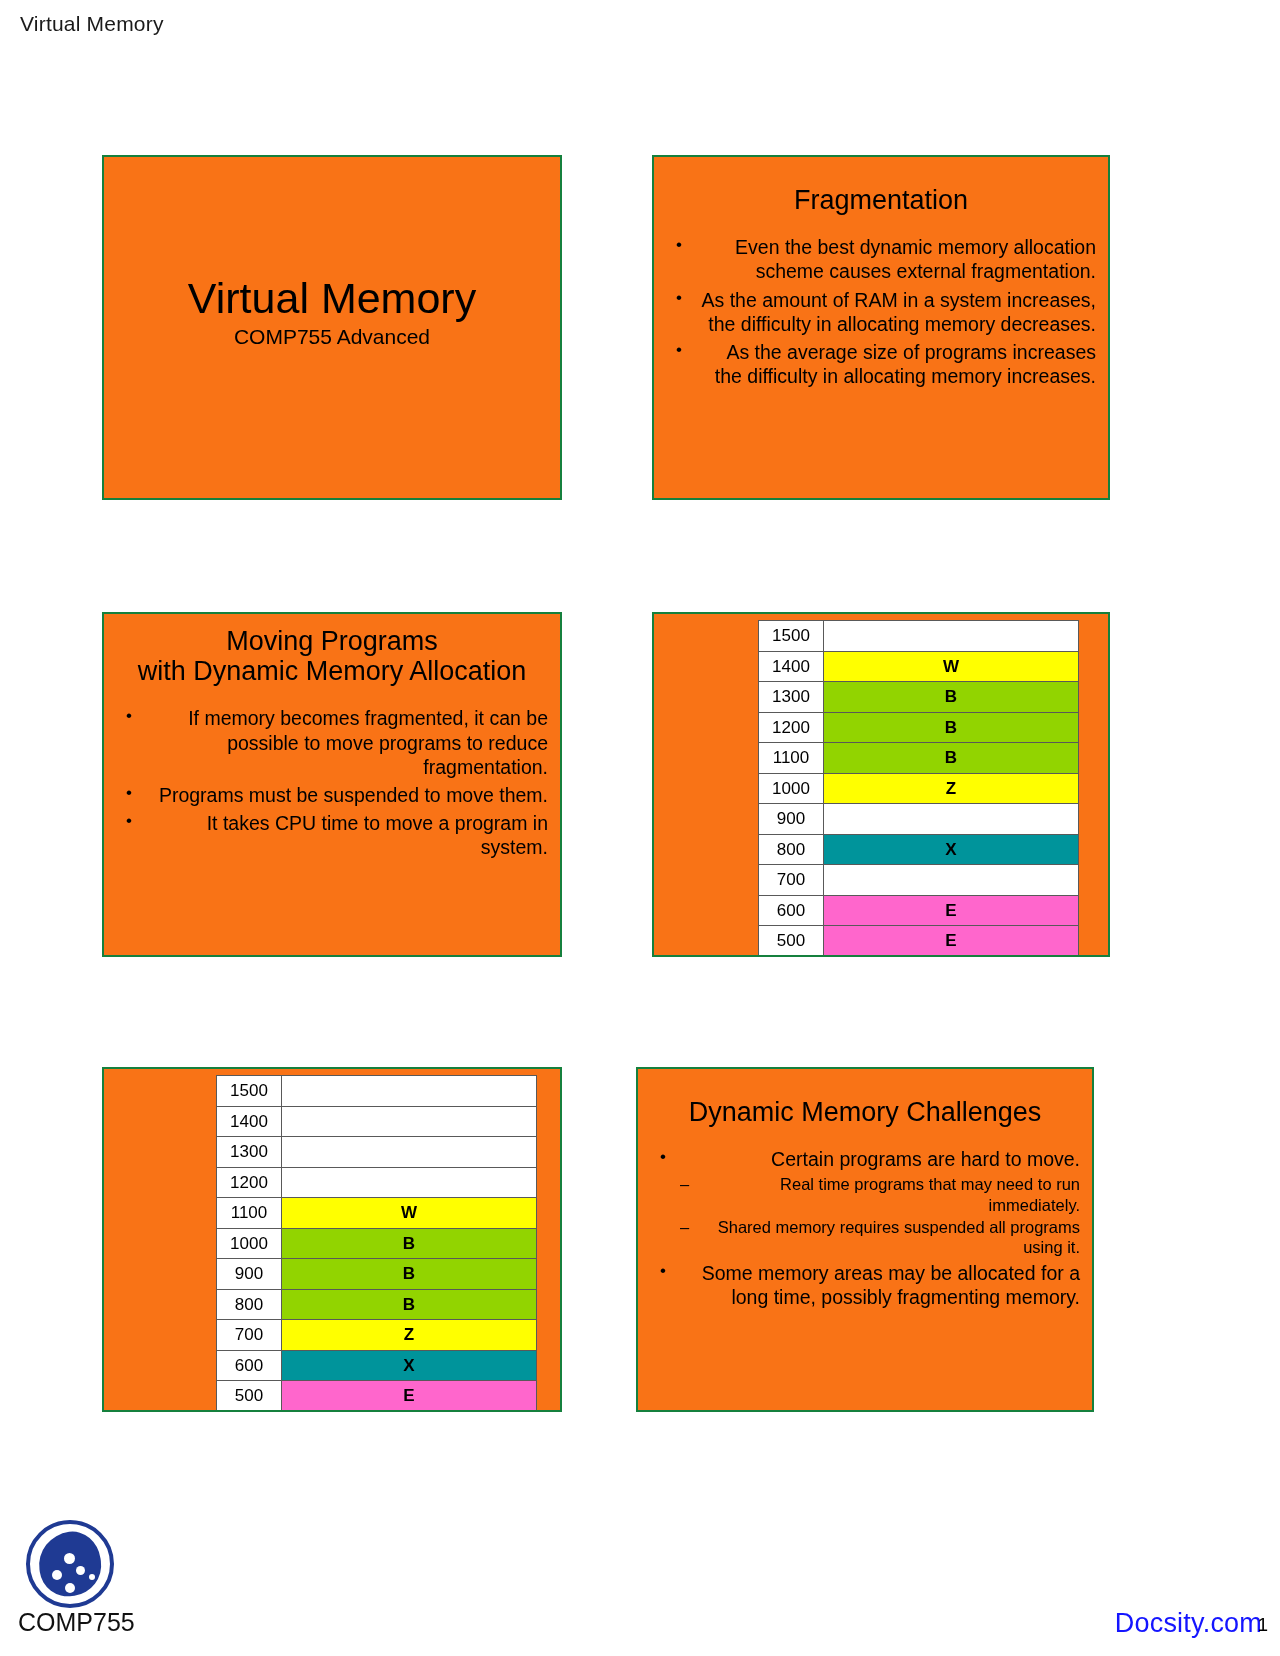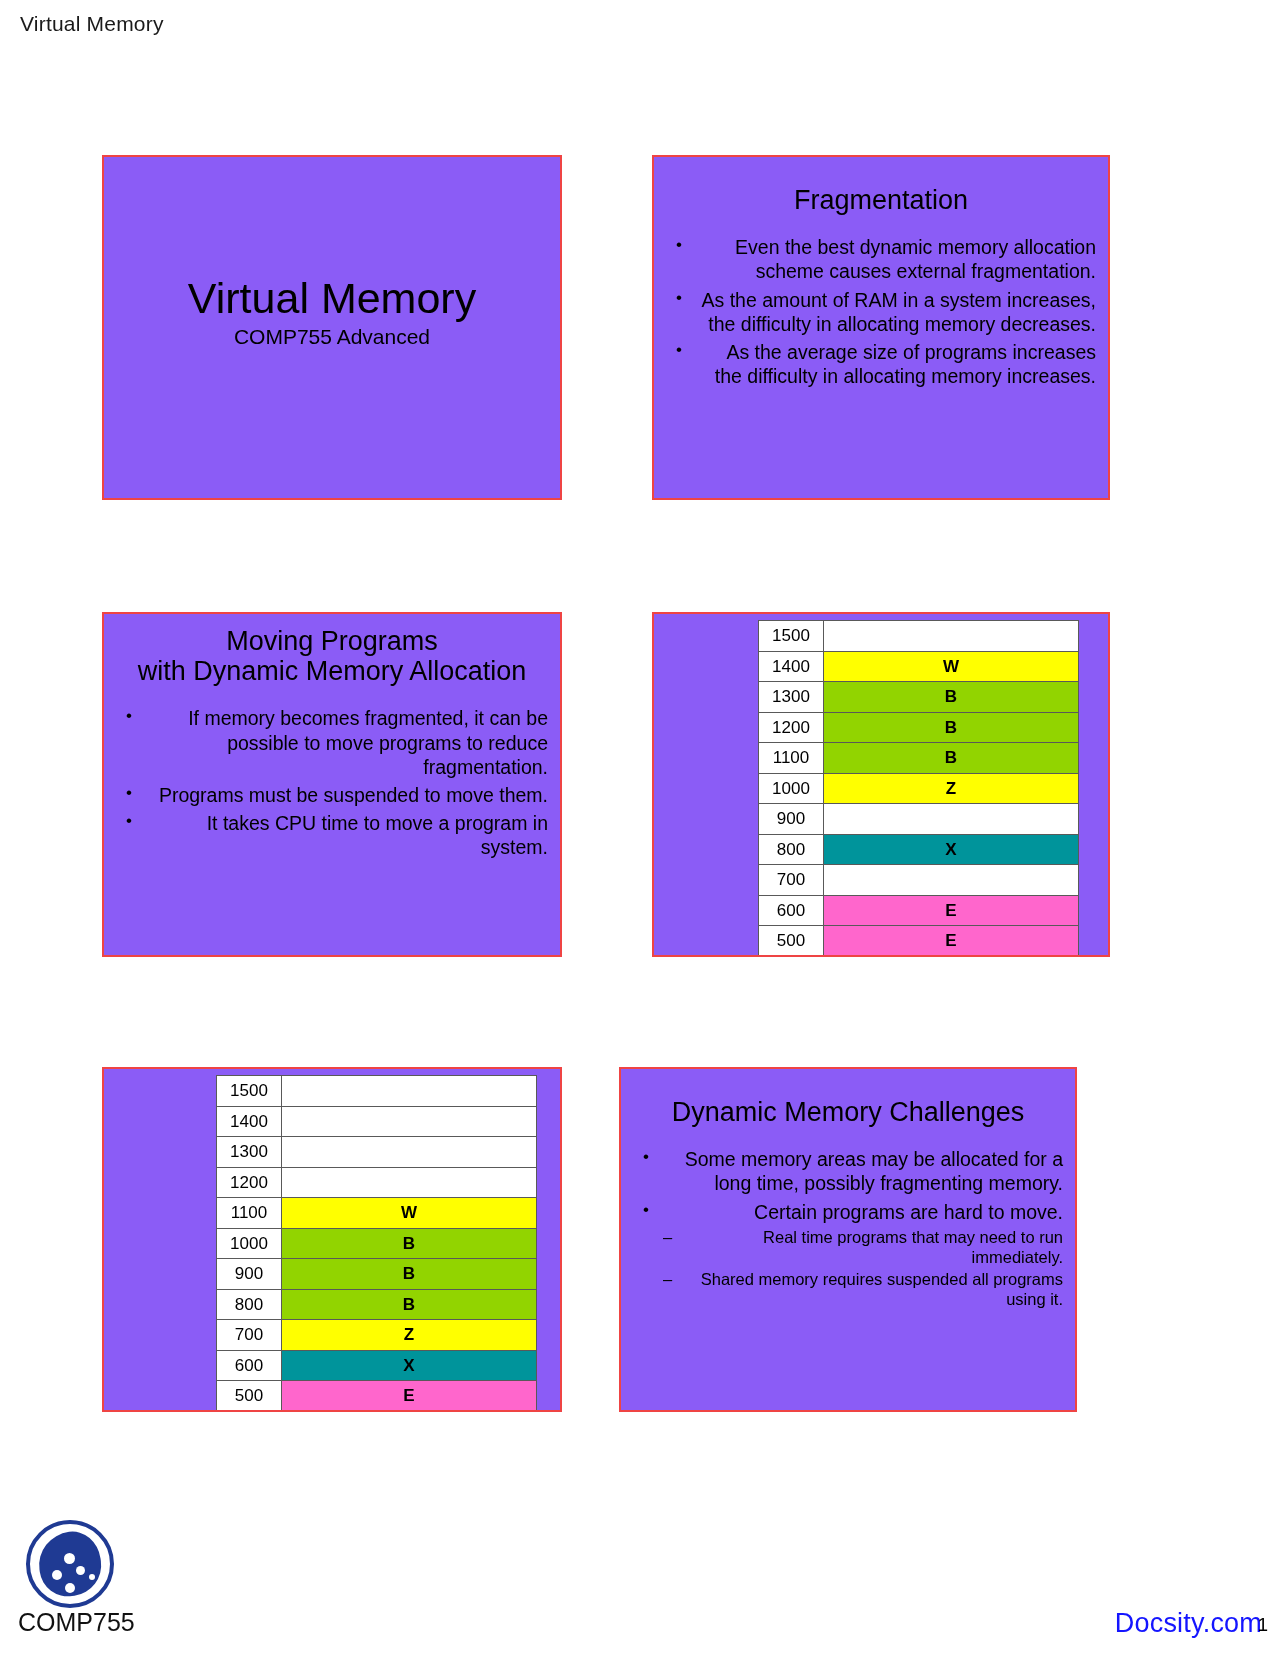--- a/index.html
+++ b/index.html
@@ -22,31 +22,31 @@
     left: 20px;
     top: 12px;
     font-size: 21px;
     color: #1a1a1a;
     letter-spacing: 0.2px;
   }
 
   
   .slide {
     position: absolute;
-    background: #8b5cf6;
-    border: 2px solid #ef4444;
+    background: #f97316;
+    border: 2px solid #15803d;
     box-sizing: border-box;
     overflow: hidden;
   }
   #slide-1 { left: 102px;  top: 155px;  width: 460px; height: 345px; }
   #slide-2 { left: 652px;  top: 155px;  width: 458px; height: 345px; }
   #slide-3 { left: 102px;  top: 612px;  width: 460px; height: 345px; }
   #slide-4 { left: 652px;  top: 612px;  width: 458px; height: 345px; }
   #slide-5 { left: 102px;  top: 1067px; width: 460px; height: 345px; }
-  #slide-6 { left: 619px;  top: 1067px; width: 458px; height: 345px; }
+  #slide-6 { left: 636px;  top: 1067px; width: 458px; height: 345px; }
 
   
   .title-slide-body {
     position: absolute;
     left: 0;
     right: 0;
     top: 118px;
     text-align: center;
   }
   .big-title {
@@ -372,28 +372,28 @@
           <td class="addr">100</td>
           <td class="cell" style="background: rgb(255, 255, 0);">C</td>
         </tr>
       </tbody>
   </table>
 </div>
 
 <div class="slide" id="slide-6">
   <div class="slide-title">Dynamic Memory Challenges</div>
   <ul class="bullets">
-    <li>Some memory areas may be allocated for a long time, possibly fragmenting memory.</li>
     <li>
       <span>Certain programs are hard to move.</span>
       <ul class="subbullets">
         <li>Real time programs that may need to run immediately.</li>
         <li>Shared memory requires suspended all programs using it.</li>
       </ul>
     </li>
+    <li>Some memory areas may be allocated for a long time, possibly fragmenting memory.</li>
   </ul>
 </div>
 
 <div class="logo-wrap">
   <div class="logo-ring"></div>
   <div class="logo-blob"></div>
   <div class="logo-dot dot1"></div>
   <div class="logo-dot dot2"></div>
   <div class="logo-dot dot3"></div>
   <div class="logo-dot dot4"></div>

